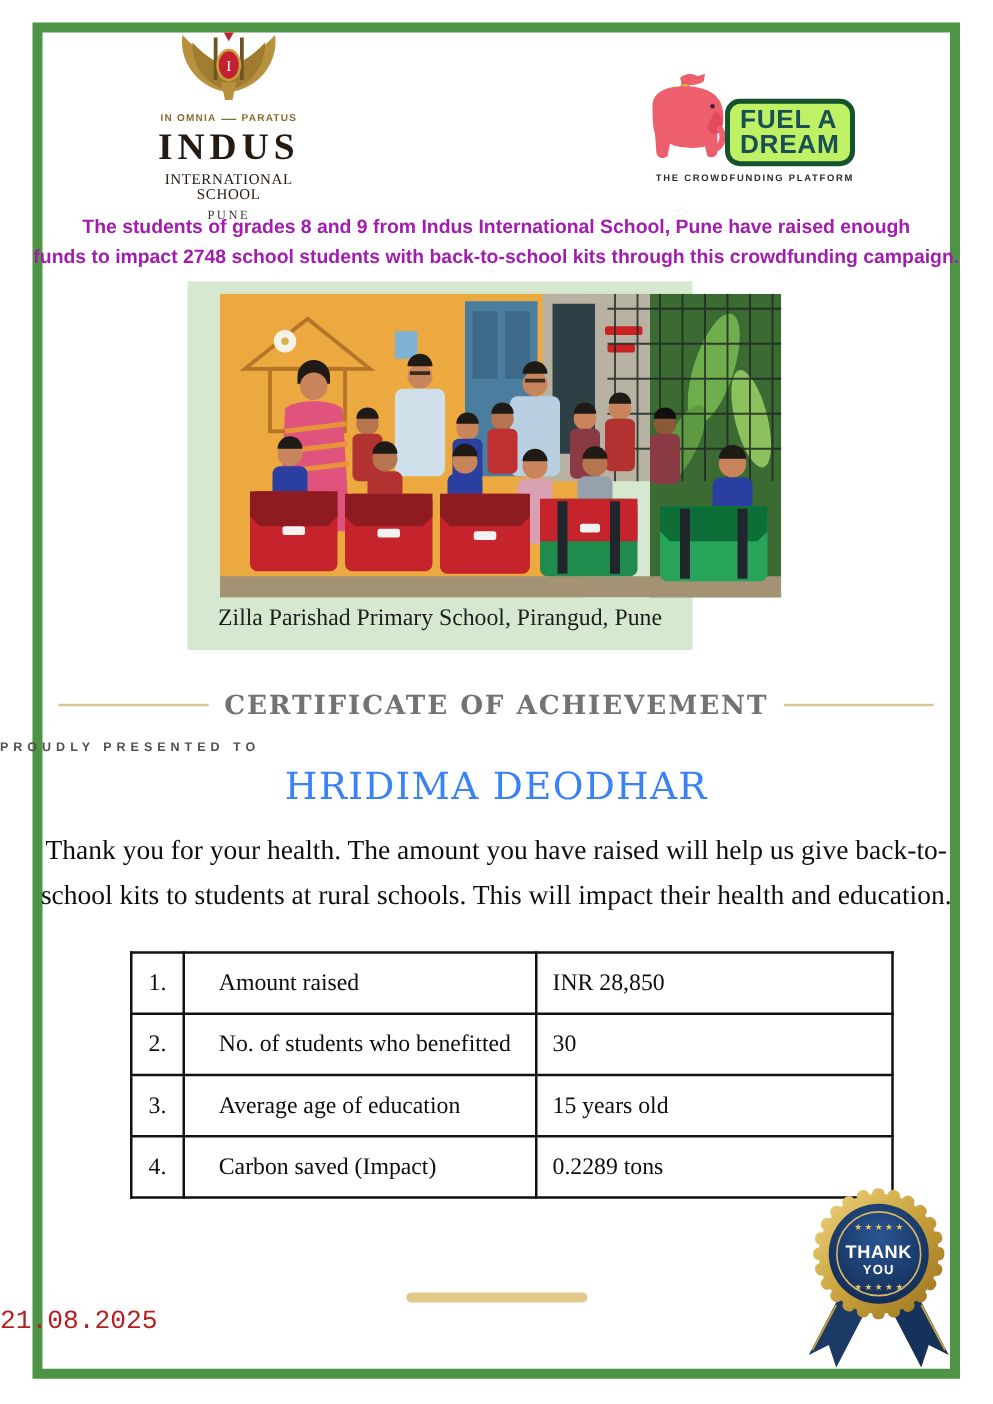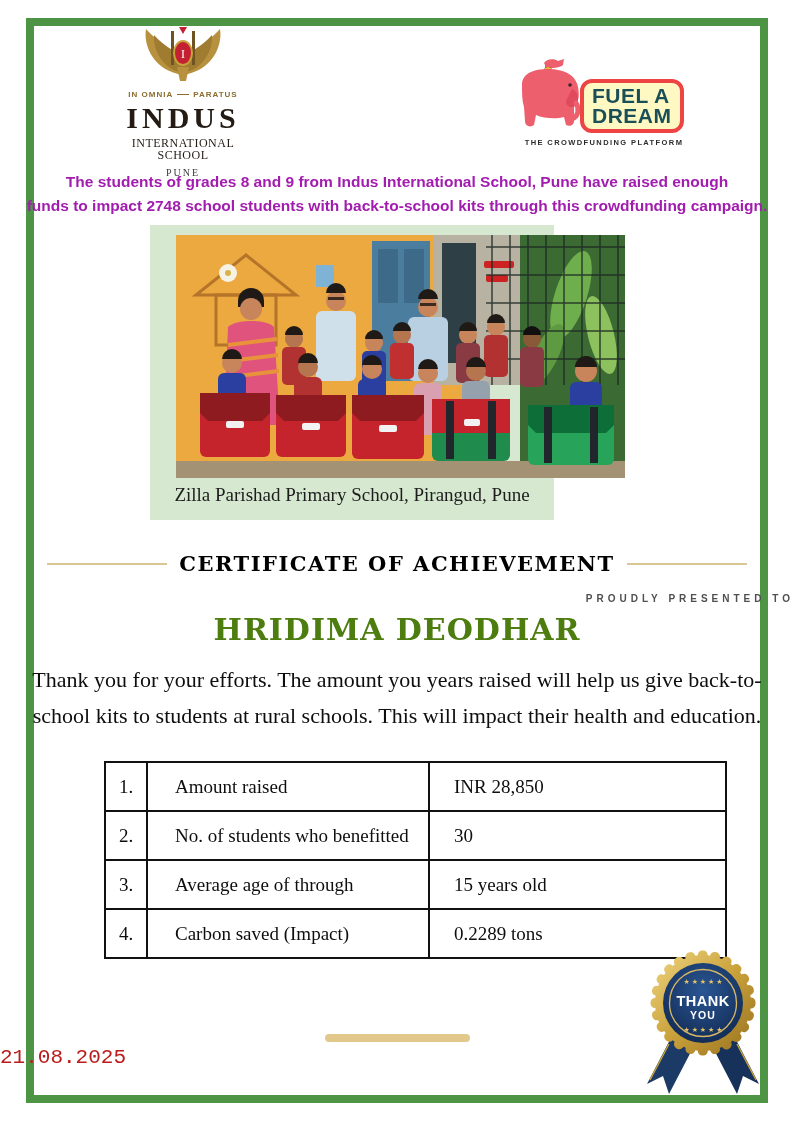--- a/index.html
+++ b/index.html
@@ -21,56 +21,56 @@
   .indus-motto .mrule{flex:0 0 12px;height:1px;background:#8a6d2f;}
   .indus-name{font-family:"Liberation Serif",serif;font-size:30px;color:#241c14;
               letter-spacing:4px;margin-top:4px;font-weight:600;}
   .indus-sub{font-family:"Liberation Serif",serif;font-size:12px;color:#241c14;
              letter-spacing:0.5px;margin-top:4px;}
   .indus-city{font-family:"Liberation Serif",serif;font-size:10px;color:#3a3a3a;
               letter-spacing:2px;margin-top:7px;}
 
   .fad{width:180px;}
   .fad-top{display:flex;align-items:flex-end;}
-  .fad-box{border:4px solid #ef4444;border-radius:12px;padding:3px 8px;margin-left:-6px;
-           background:#fef9c3;}
+  .fad-box{border:4px solid #14532d;border-radius:12px;padding:3px 8px;margin-left:-6px;
+           background:#bef264;}
   .fad-l1,.fad-l2{font-size:21px;font-weight:800;color:#1b4f58;letter-spacing:0.5px;line-height:0.95;}
   .fad-tag{font-size:7.5px;font-weight:bold;color:#2b2b2b;letter-spacing:1.4px;margin-top:5px;
            text-align:center;}
 
   
   .intro{position:absolute;top:170px;left:20px;right:20px;text-align:center;
          font-size:15.5px;font-weight:bold;color:#a21caf;line-height:24px;}
 
   
   .photo-frame{position:absolute;left:150px;top:225px;width:404px;height:295px;background:#d6e8d0;}
   .photo-frame svg.photo{position:absolute;left:26px;top:10px;}
   .photo-caption{position:absolute;left:0;right:0;top:259px;text-align:center;
                  font-family:"Liberation Serif",serif;font-size:19px;color:#1d1d1d;}
 
   
   .title-row{position:absolute;top:551px;left:0;right:0;display:flex;align-items:center;
              justify-content:center;gap:12px;}
   .rule{width:120px;height:2px;background:#d9c793;}
-  .cert-title{font-family:"DejaVu Serif",serif;font-size:21px;font-weight:600;color:#000000;
+  .cert-title{font-family:"DejaVu Serif",serif;font-size:21px;font-weight:600;color:#737373;
               letter-spacing:1.5px;}
-  .presented{position:absolute;top:593px;left:0;right:0;text-align:right;font-size:10px;
+  .presented{position:absolute;top:593px;left:0;right:0;text-align:left;font-size:10px;
              font-weight:600;color:#4f4f4f;letter-spacing:4px;}
   .awardee{position:absolute;top:612px;left:0;right:0;text-align:center;
-           font-family:"DejaVu Serif",serif;font-size:30px;color:#4d7c0f;letter-spacing:1px;font-weight:bold;}
+           font-family:"DejaVu Serif",serif;font-size:30px;color:#3b82f6;letter-spacing:1px;}
   .message{position:absolute;top:662px;left:30px;right:30px;text-align:center;
            font-family:"Liberation Serif",serif;font-size:22px;color:#0e0e0e;line-height:36px;}
 
   
   table.stats{position:absolute;left:104px;top:761px;border-collapse:collapse;}
   table.stats td{border:2px solid #111;height:45px;font-family:"Liberation Serif",serif;
                  font-size:19px;color:#0e0e0e;vertical-align:middle;}
   td.c-num{width:38px;text-align:center;}
   td.c-label{width:252px;padding-left:27px;}
-  td.c-value{width:270px;padding-left:24px;}
+  td.c-value{width:270px;padding-left:12px;}
 
   
   .date-bar{position:absolute;top:1034px;left:325px;width:145px;height:8px;border-radius:4px;
             background:#e3c88c;}
   .date{position:absolute;top:1046px;left:0;right:0;text-align:left;
         font-family:Liberation Mono, monospace;font-size:21px;color:#b91c1c;}
   .badge{position:absolute;left:633px;top:948px;}
 </style>
 </head>
 <body>
@@ -256,39 +256,39 @@
   </div>
 
   <div class="title-row">
     <div class="rule"></div>
     <div class="cert-title">CERTIFICATE OF ACHIEVEMENT</div>
     <div class="rule"></div>
   </div>
   <div class="presented">PROUDLY PRESENTED TO</div>
   <div class="awardee">HRIDIMA DEODHAR</div>
   <div class="message">
-    <div>Thank you for your efforts. The amount you years raised will help us give back-to-</div>
+    <div>Thank you for your health. The amount you have raised will help us give back-to-</div>
     <div>school kits to students at rural schools. This will impact their health and education.</div>
   </div>
 
   <table class="stats">
     <tbody>
       <tr>
         <td class="c-num">1.</td>
         <td class="c-label">Amount raised</td>
         <td class="c-value">INR 28,850</td>
       </tr>
       <tr>
         <td class="c-num">2.</td>
         <td class="c-label">No. of students who benefitted</td>
         <td class="c-value">30</td>
       </tr>
       <tr>
         <td class="c-num">3.</td>
-        <td class="c-label">Average age of through</td>
+        <td class="c-label">Average age of education</td>
         <td class="c-value">15 years old</td>
       </tr>
       <tr>
         <td class="c-num">4.</td>
         <td class="c-label">Carbon saved (Impact)</td>
         <td class="c-value">0.2289 tons</td>
       </tr>
     </tbody>
   </table>
 

